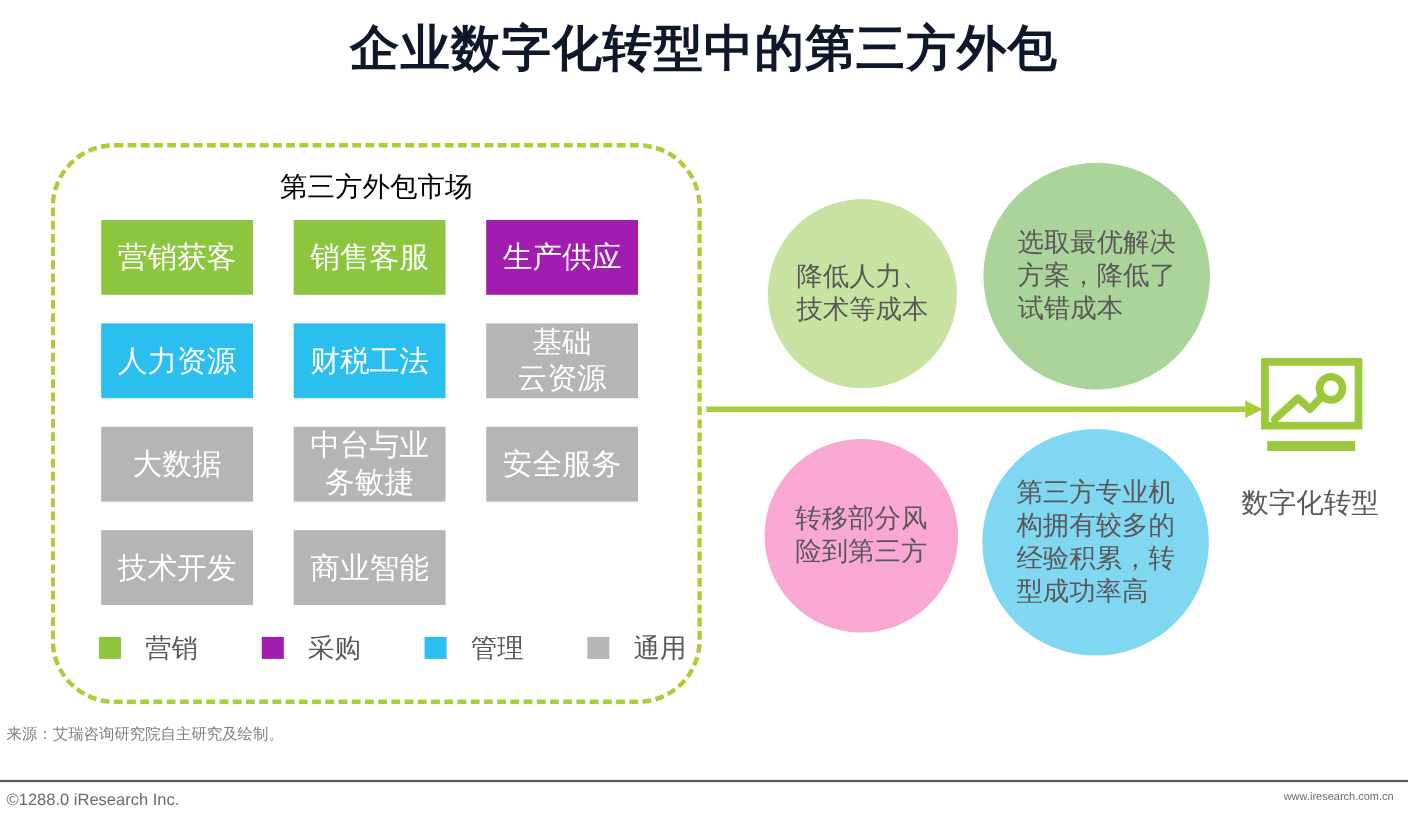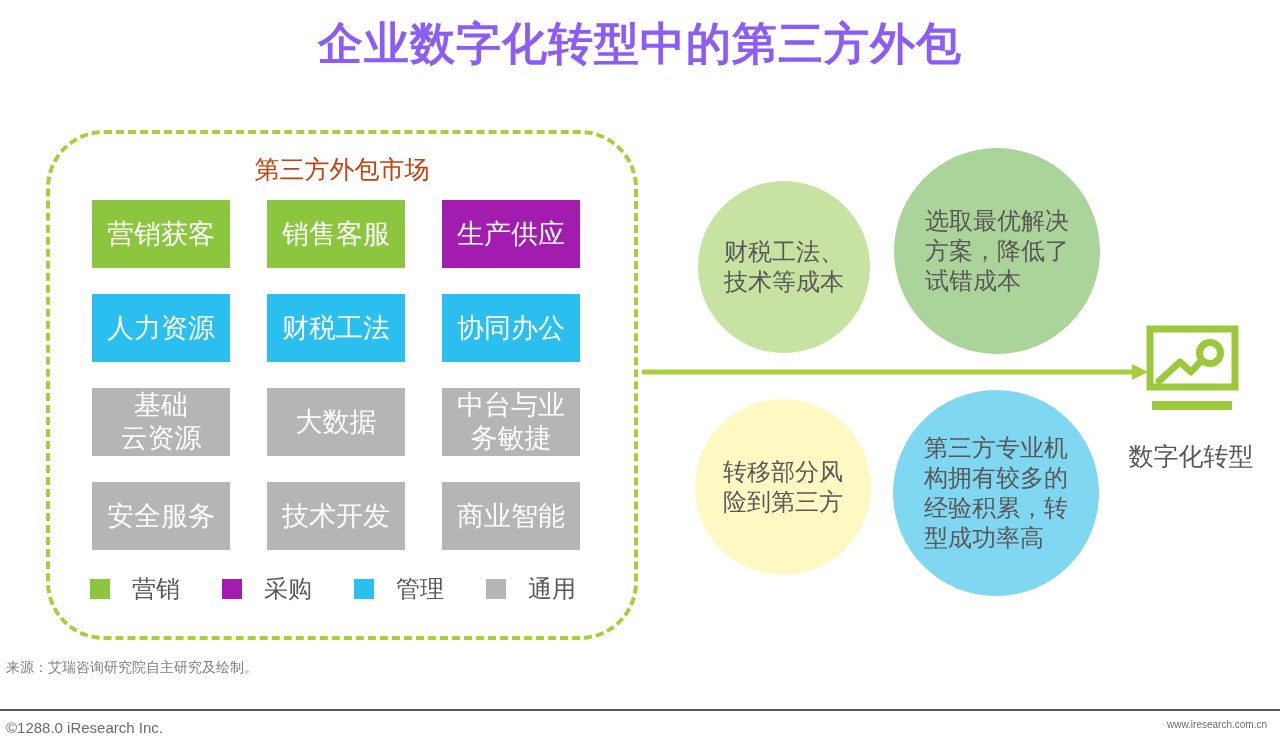--- a/index.html
+++ b/index.html
@@ -1,49 +1,49 @@
 <!DOCTYPE html>
 <html><head>
 <meta charset="utf-8">
 <style>
   *{margin:0;padding:0;box-sizing:border-box}
   html,body{background:#fff}
   body{font-family:"Liberation Sans","DejaVu Sans",sans-serif;}
   .canvas{position:relative;width:1280px;height:753px;background:#fff;overflow:hidden}
 
   .title{position:absolute;top:14px;left:0;width:100%;text-align:center;
-         font-size:45px;font-weight:700;color:#8b5cf6;letter-spacing:1px}
+         font-size:45px;font-weight:700;color:#0f172a;letter-spacing:1px}
 
   
   .panel{position:absolute;left:46px;top:130px;width:592px;height:510px;
          border:4px dashed #A9CE3B;border-radius:58px}
   .panel-title{position:absolute;top:19px;left:0;width:100%;text-align:center;
-               font-size:25px;color:#c2410c}
+               font-size:25px;color:#000000}
   .grid{position:absolute;left:42px;top:66px;display:grid;
         grid-template-columns:repeat(3,138px);grid-auto-rows:68px;
         column-gap:37px;row-gap:26px}
   .cell{display:flex;align-items:center;justify-content:center;color:#fff;
         font-size:27px;line-height:33px;text-align:center;white-space:pre-line}
   .cat-marketing{background:#8CC63F}
   .cat-procurement{background:#a21caf}
   .cat-management{background:#2BBFF0}
   .cat-general{background:#B5B5B5}
 
-  .legend{position:absolute;left:40px;top:439px;display:flex;gap:42px}
+  .legend{position:absolute;left:40px;top:439px;display:flex;gap:58px}
   .legend-item{display:flex;align-items:center;gap:22px}
   .swatch{width:20px;height:20px;flex:0 0 20px}
   .legend-label{font-size:24px;color:#595757;white-space:nowrap}
 
   
   .benefit{position:absolute;border-radius:50%;display:flex;align-items:center;
            justify-content:center;text-align:left;white-space:pre-line;
            font-size:24px;line-height:30px;color:#595757}
   .b1{left:698px;top:181px;width:172px;height:172px;background:#C8E2A2}
   .b2{left:894px;top:148px;width:206px;height:206px;background:#ABD49B}
-  .b3{left:695px;top:399px;width:176px;height:176px;background:#fef9c3}
+  .b3{left:695px;top:399px;width:176px;height:176px;background:#f9a8d4}
   .b4{left:893px;top:390px;width:206px;height:206px;background:#80D7F1}
 
   .arrow-svg{position:absolute;left:640px;top:360px}
   .icon-svg{position:absolute;left:1144px;top:317px}
   .target-label{position:absolute;left:1126px;top:440px;width:130px;
                 text-align:center;font-size:25px;color:#595757;white-space:nowrap}
 
   .source{position:absolute;left:6px;top:659px;font-size:14px;color:#7E7E7E}
   .divider{position:absolute;left:0;top:709px;width:1280px;height:2px;background:#55565A}
   .footer-left{position:absolute;left:6px;top:719px;font-size:15px;color:#6A6A6A}
@@ -58,21 +58,20 @@
 
   <div class="panel">
     <div class="panel-title">第三方外包市场</div>
 
     <div class="grid">
       <div class="cell cat-marketing">营销获客</div>
       <div class="cell cat-marketing">销售客服</div>
       <div class="cell cat-procurement">生产供应</div>
       <div class="cell cat-management">人力资源</div>
       <div class="cell cat-management">财税工法</div>
-      <div class="cell cat-management">协同办公</div>
       <div class="cell cat-general">基础
 云资源</div>
       <div class="cell cat-general">大数据</div>
       <div class="cell cat-general">中台与业
 务敏捷</div>
       <div class="cell cat-general">安全服务</div>
       <div class="cell cat-general">技术开发</div>
       <div class="cell cat-general">商业智能</div>
     </div>
 
@@ -89,21 +88,21 @@
         <span class="swatch cat-management"></span>
         <span class="legend-label">管理</span>
       </div>
       <div class="legend-item">
         <span class="swatch cat-general"></span>
         <span class="legend-label">通用</span>
       </div>
     </div>
   </div>
 
-  <div class="benefit b1">财税工法、
+  <div class="benefit b1">降低人力、
 技术等成本</div>
   <div class="benefit b2">选取最优解决
 方案，降低了
 试错成本</div>
   <div class="benefit b3">转移部分风
 险到第三方</div>
   <div class="benefit b4">第三方专业机
 构拥有较多的
 经验积累，转
 型成功率高</div>

